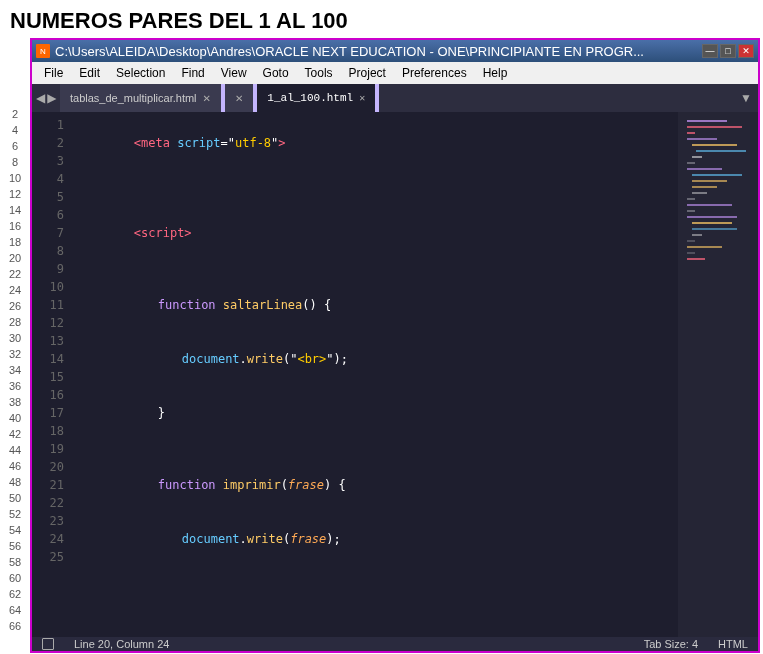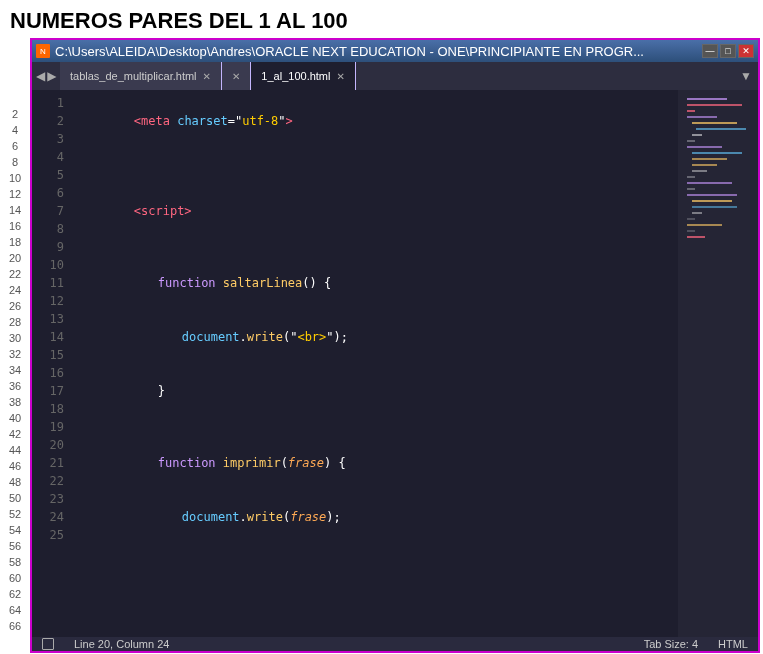--- a/index.html
+++ b/index.html
@@ -132,29 +132,30 @@
       padding-left: 28px;
     }
 
     .tab {
       display: flex;
       align-items: center;
       padding: 0 10px;
       font-size: 11px;
       color: #ccc;
       background: #3a3a4f;
-      border-right: 1px solid #c4b5fd;
+      border-right: 4px solid #c4b5fd;
       cursor: pointer;
       white-space: nowrap;
       gap: 6px;
     }
 
     .tab.active {
       background: #1e1e2e;
       color: #fff;
+      font-family: Liberation Mono, monospace;
     }
 
     .tab-close {
       font-size: 10px;
       color: #aaa;
       cursor: pointer;
     }
 
     .tab-dropdown {
       margin-left: auto;
@@ -301,20 +302,32 @@
   <div class="title-bar">
     <div class="title-bar-icon">N</div>
     <span class="title-bar-text">C:\Users\ALEIDA\Desktop\Andres\ORACLE NEXT EDUCATION - ONE\PRINCIPIANTE EN PROGR...</span>
     <div class="title-bar-buttons">
       <div class="tb-btn">—</div>
       <div class="tb-btn">□</div>
       <div class="tb-btn close">✕</div>
     </div>
   </div>
 
+  <div class="menu-bar">
+    <span class="menu-item">File</span>
+    <span class="menu-item">Edit</span>
+    <span class="menu-item">Selection</span>
+    <span class="menu-item">Find</span>
+    <span class="menu-item">View</span>
+    <span class="menu-item">Goto</span>
+    <span class="menu-item">Tools</span>
+    <span class="menu-item">Project</span>
+    <span class="menu-item">Preferences</span>
+    <span class="menu-item">Help</span>
+  </div>
 
   <div class="tab-bar" style="position:relative;">
     <div style="display:flex;align-items:center;position:absolute;left:4px;top:0;height:28px;gap:2px;">
       <span style="color:#aaa;font-size:12px;cursor:pointer;">◀</span>
       <span style="color:#aaa;font-size:12px;cursor:pointer;">▶</span>
     </div>
     <div class="tab">
       <span>tablas_de_multiplicar.html</span>
       <span class="tab-close">✕</span>
     </div>
@@ -354,21 +367,21 @@
       <div>21</div>
       <div>22</div>
       <div>23</div>
       <div>24</div>
       <div>25</div>
     </div>
 
     <div class="code-content">
 
       <div class="code-line">
-        <span class="tag">&lt;meta</span> <span class="attr">charset</span><span class="wh">="</span><span class="str">utf-8</span><span class="wh">"</span><span class="tag">&gt;</span>
+        <span class="tag">&lt;meta</span> <span class="attr">script</span><span class="wh">="</span><span class="str">utf-8</span><span class="wh">"</span><span class="tag">&gt;</span>
       </div>
 
       <div class="code-line">&nbsp;</div>
 
 
       <div class="code-line">&nbsp;</div>
 
       <div class="code-line">
         <span class="tag">&lt;script&gt;</span>
       </div>

